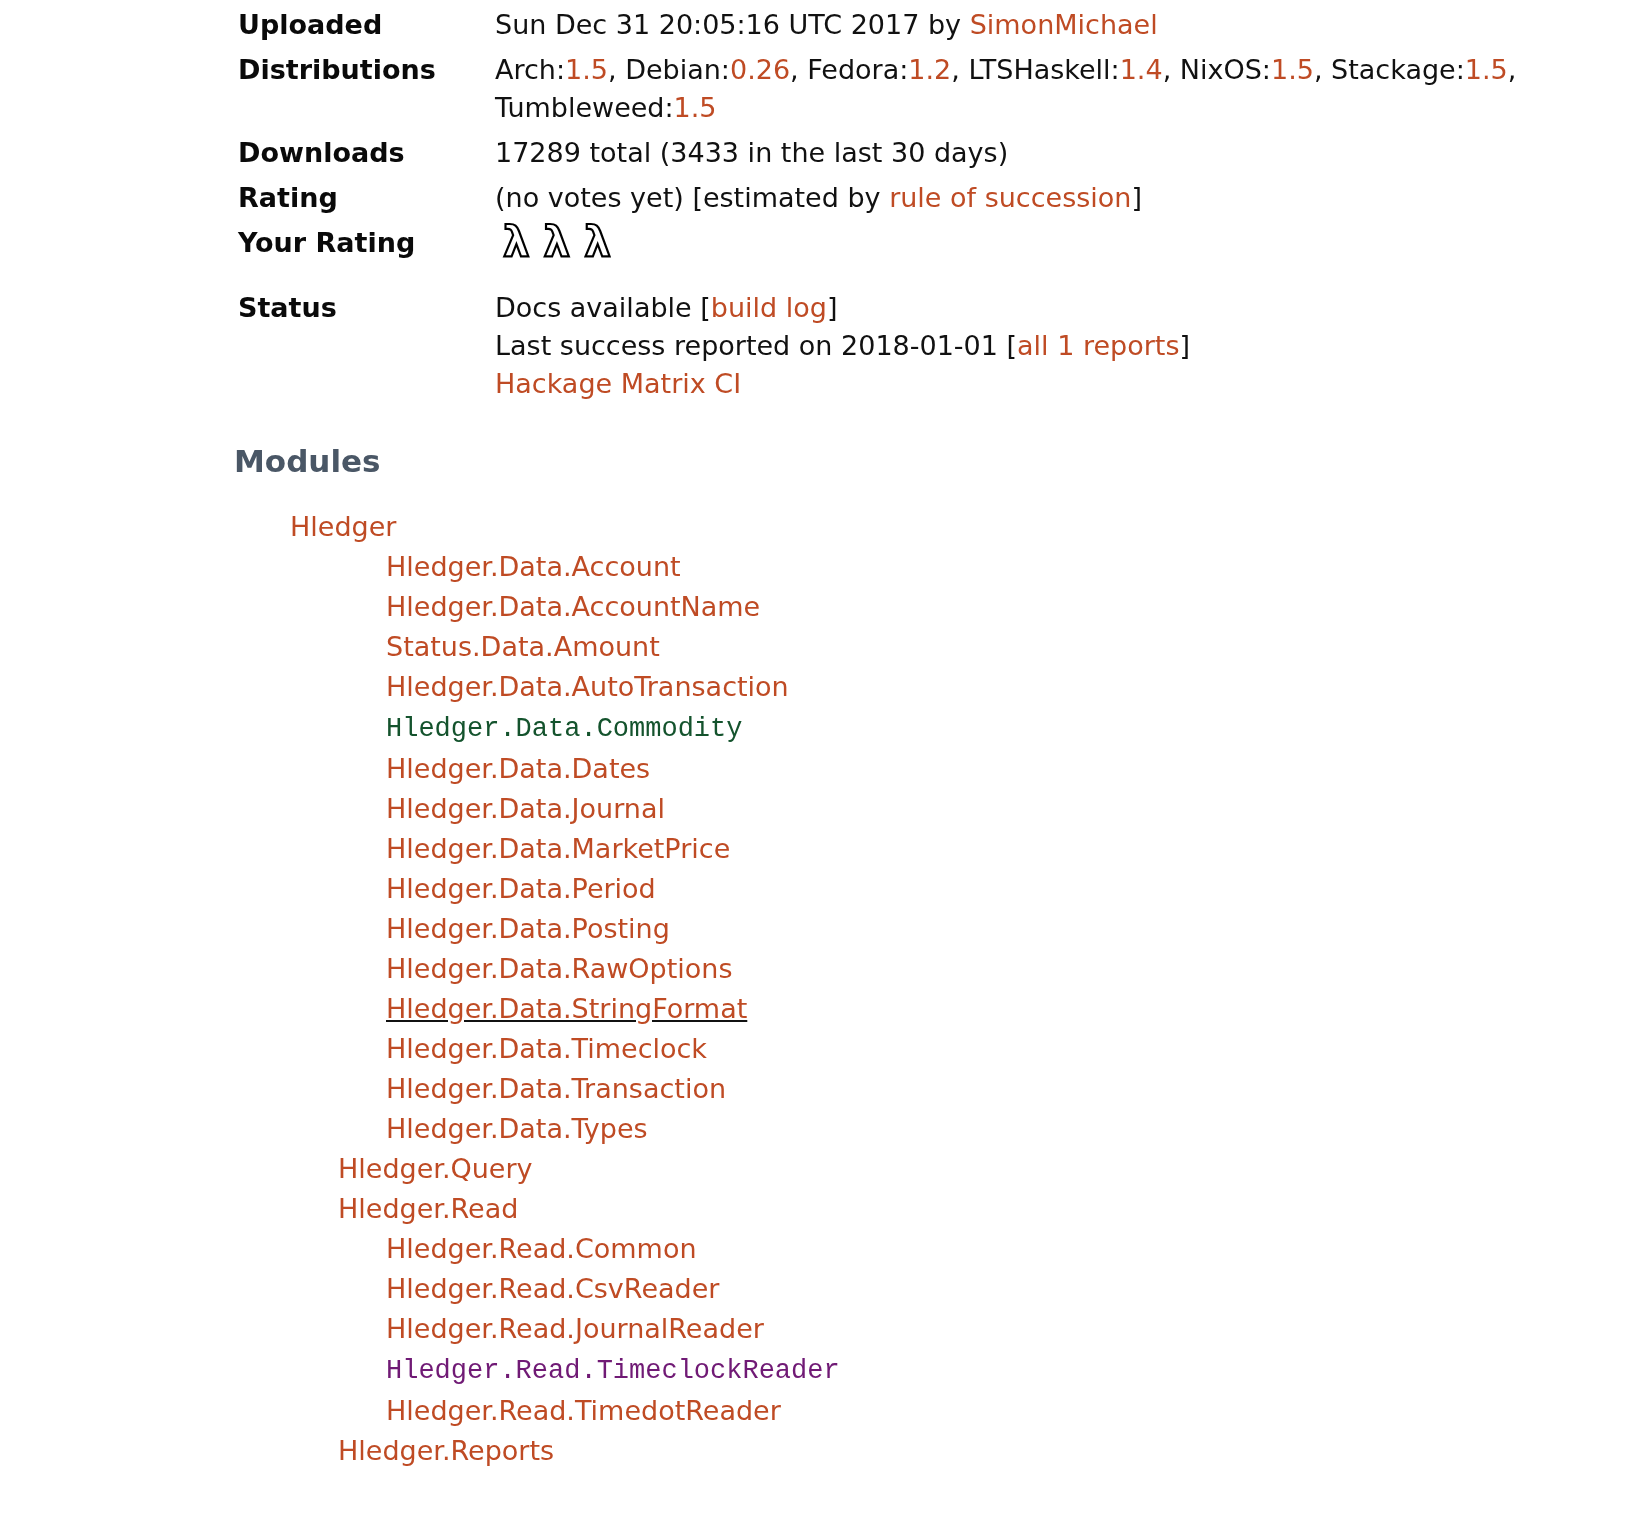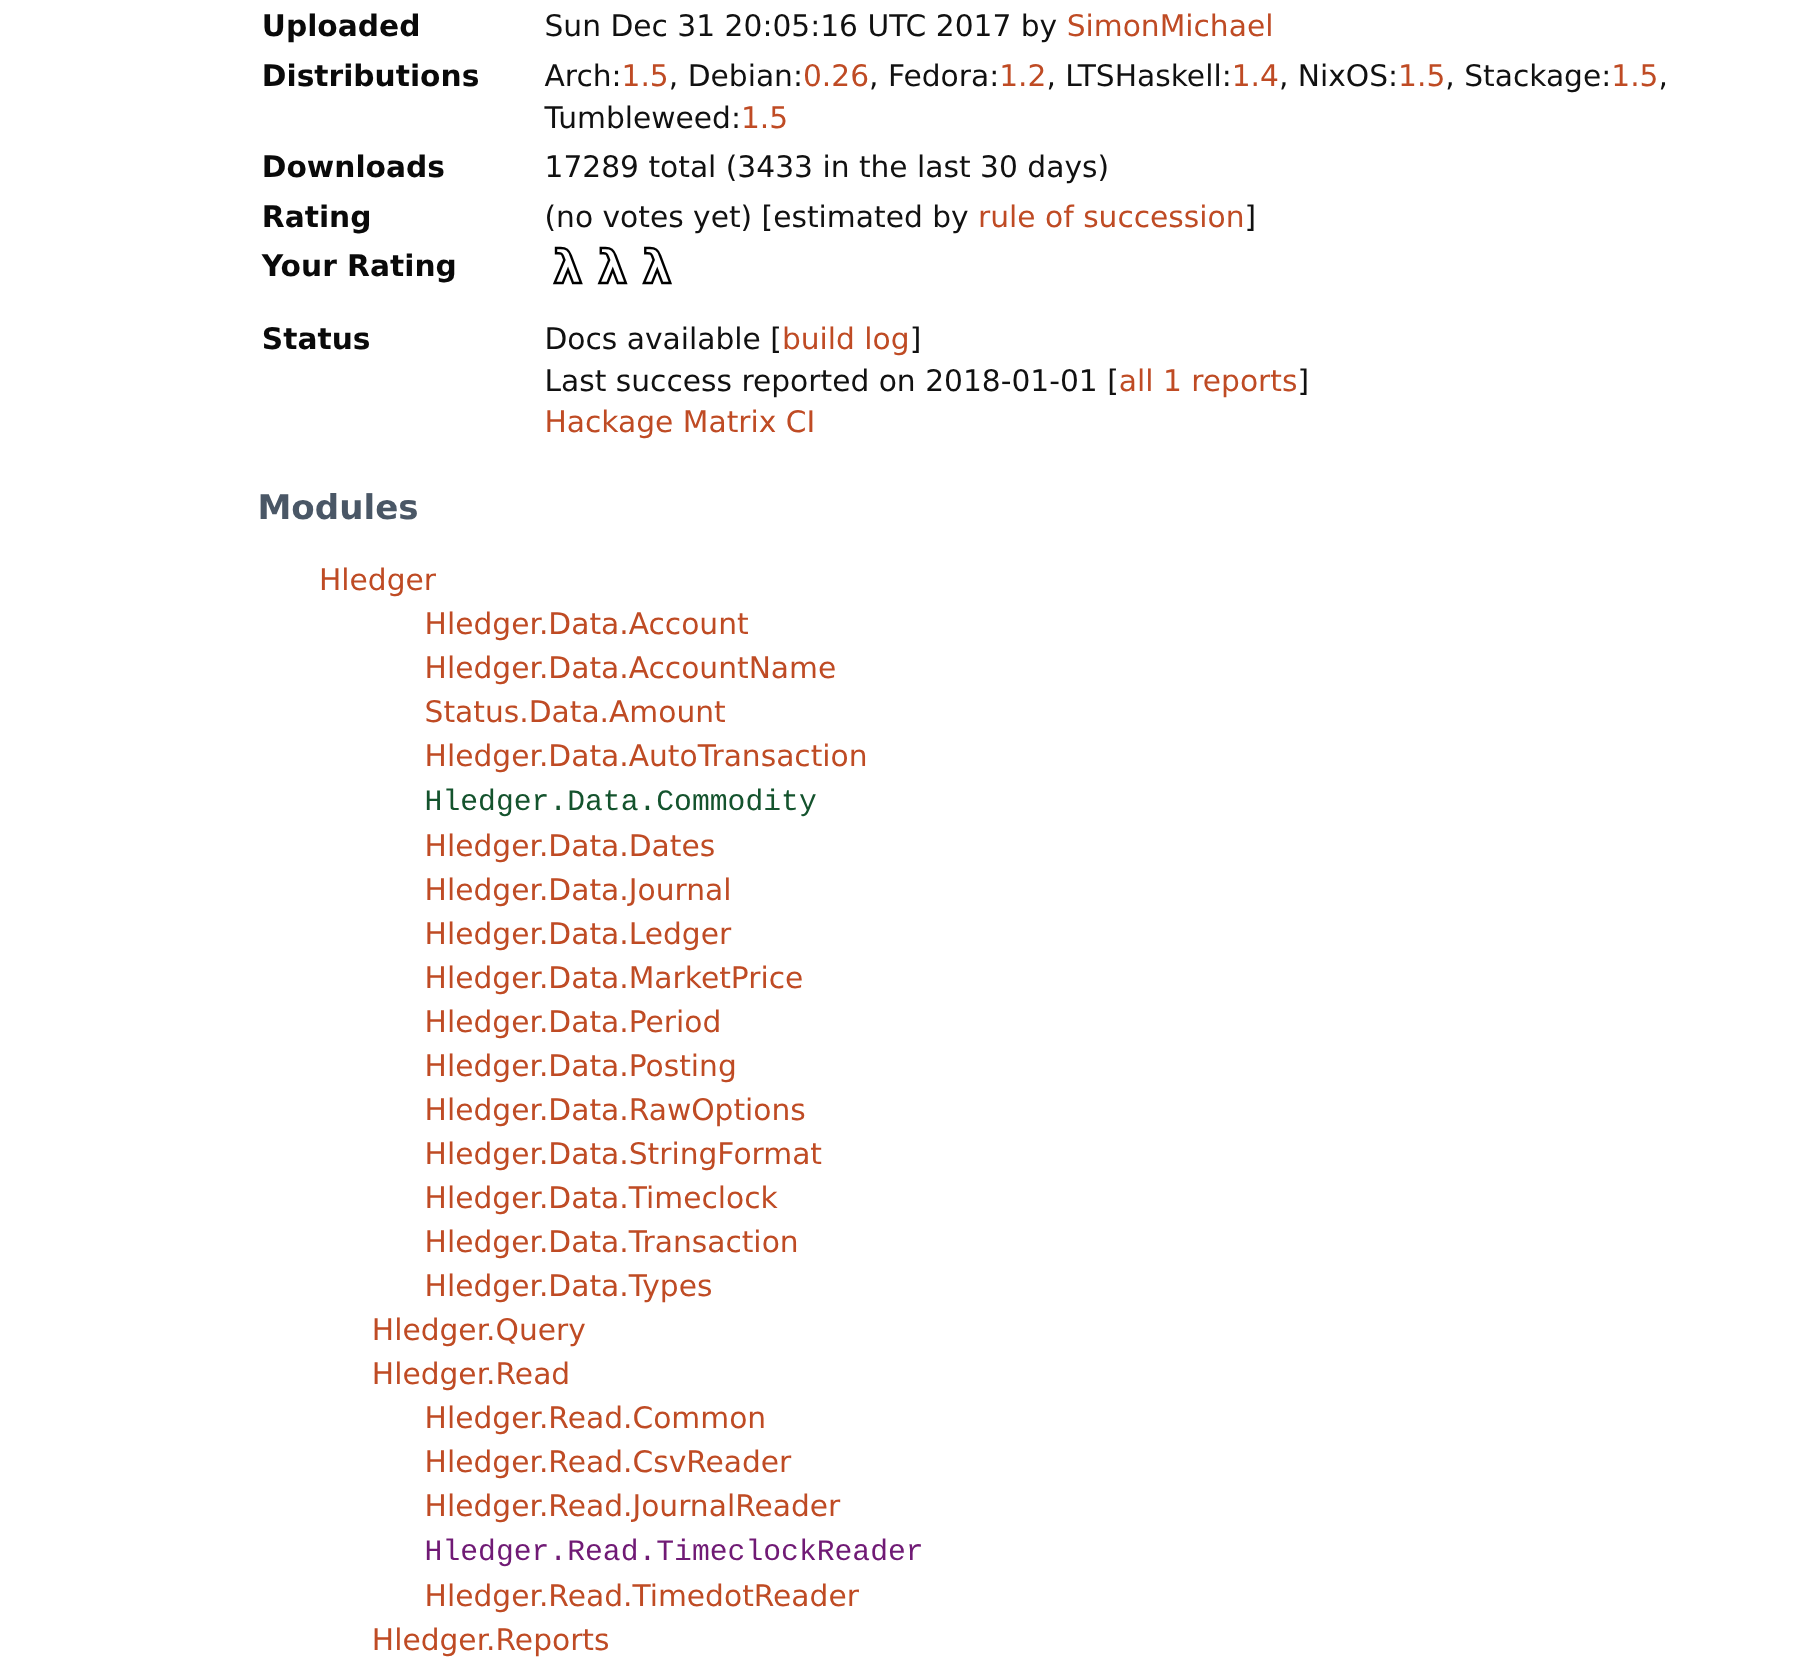--- a/index.html
+++ b/index.html
@@ -102,26 +102,25 @@
 
 <div class="module-list">
     <div class="module-row" style="padding-left: 290px;"><a class="module-link" style="color: rgb(191, 75, 36);">Hledger</a></div>
     <div class="module-row" style="padding-left: 386px;"><a class="module-link" style="color: rgb(191, 75, 36);">Hledger.Data.Account</a></div>
     <div class="module-row" style="padding-left: 386px;"><a class="module-link" style="color: rgb(191, 75, 36);">Hledger.Data.AccountName</a></div>
     <div class="module-row" style="padding-left: 386px;"><a class="module-link" style="color: rgb(191, 75, 36);">Status.Data.Amount</a></div>
     <div class="module-row" style="padding-left: 386px;"><a class="module-link" style="color: rgb(191, 75, 36);">Hledger.Data.AutoTransaction</a></div>
     <div class="module-row" style="padding-left: 386px;"><a class="module-link" style="color: #14532d; font-family: Liberation Mono, monospace;">Hledger.Data.Commodity</a></div>
     <div class="module-row" style="padding-left: 386px;"><a class="module-link" style="color: rgb(191, 75, 36);">Hledger.Data.Dates</a></div>
     <div class="module-row" style="padding-left: 386px;"><a class="module-link" style="color: rgb(191, 75, 36);">Hledger.Data.Journal</a></div>
-    <div class="module-row" style="padding-left: 386px;"><a class="module-link" style="color: rgb(191, 75, 36);">Hledger.Data.Ledger</a></div>
     <div class="module-row" style="padding-left: 386px;"><a class="module-link" style="color: rgb(191, 75, 36);">Hledger.Data.MarketPrice</a></div>
     <div class="module-row" style="padding-left: 386px;"><a class="module-link" style="color: rgb(191, 75, 36);">Hledger.Data.Period</a></div>
     <div class="module-row" style="padding-left: 386px;"><a class="module-link" style="color: rgb(191, 75, 36);">Hledger.Data.Posting</a></div>
     <div class="module-row" style="padding-left: 386px;"><a class="module-link" style="color: rgb(191, 75, 36);">Hledger.Data.RawOptions</a></div>
-    <div class="module-row" style="padding-left: 386px;"><a class="module-link" style="color: rgb(191, 75, 36);">Hledger.Data.StringFormat</a></div>
+    <div class="module-row" style="padding-left: 386px; text-decoration: underline;"><a class="module-link" style="color: rgb(191, 75, 36);">Hledger.Data.StringFormat</a></div>
     <div class="module-row" style="padding-left: 386px;"><a class="module-link" style="color: rgb(191, 75, 36);">Hledger.Data.Timeclock</a></div>
     <div class="module-row" style="padding-left: 386px;"><a class="module-link" style="color: rgb(191, 75, 36);">Hledger.Data.Transaction</a></div>
     <div class="module-row" style="padding-left: 386px;"><a class="module-link" style="color: rgb(191, 75, 36);">Hledger.Data.Types</a></div>
     <div class="module-row" style="padding-left: 338px;"><a class="module-link" style="color: rgb(191, 75, 36);">Hledger.Query</a></div>
     <div class="module-row" style="padding-left: 338px;"><a class="module-link" style="color: rgb(191, 75, 36);">Hledger.Read</a></div>
     <div class="module-row" style="padding-left: 386px;"><a class="module-link" style="color: rgb(191, 75, 36);">Hledger.Read.Common</a></div>
     <div class="module-row" style="padding-left: 386px;"><a class="module-link" style="color: rgb(191, 75, 36);">Hledger.Read.CsvReader</a></div>
     <div class="module-row" style="padding-left: 386px;"><a class="module-link" style="color: rgb(191, 75, 36);">Hledger.Read.JournalReader</a></div>
     <div class="module-row" style="padding-left: 386px;"><a class="module-link" style="color: #701a75; font-family: Liberation Mono, monospace;">Hledger.Read.TimeclockReader</a></div>
     <div class="module-row" style="padding-left: 386px;"><a class="module-link" style="color: rgb(191, 75, 36);">Hledger.Read.TimedotReader</a></div>

